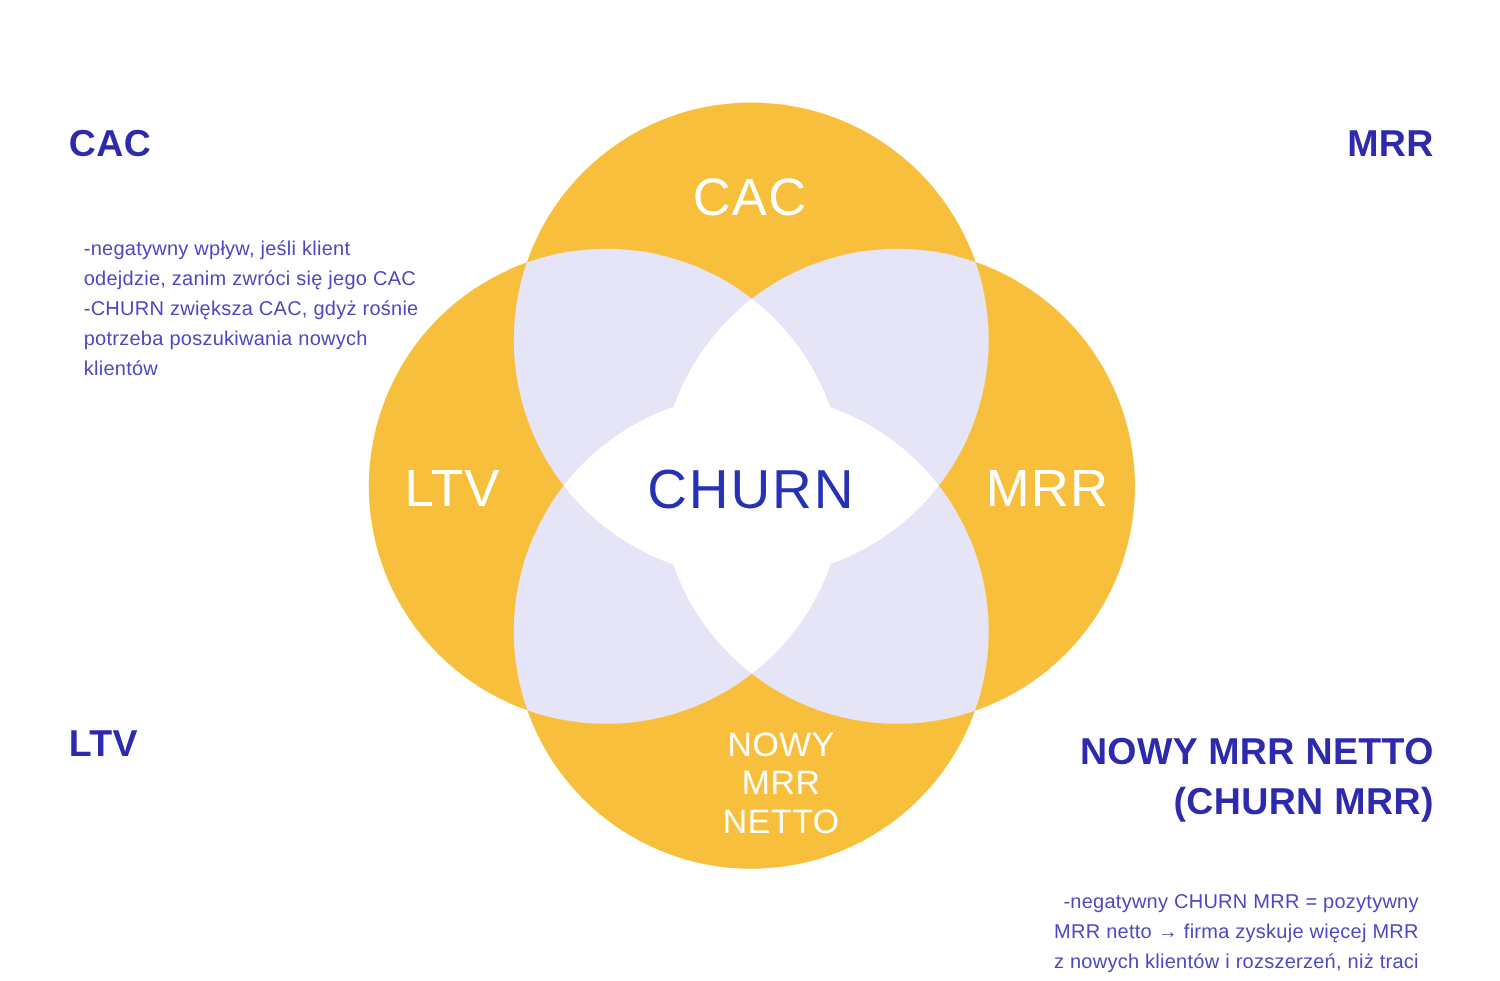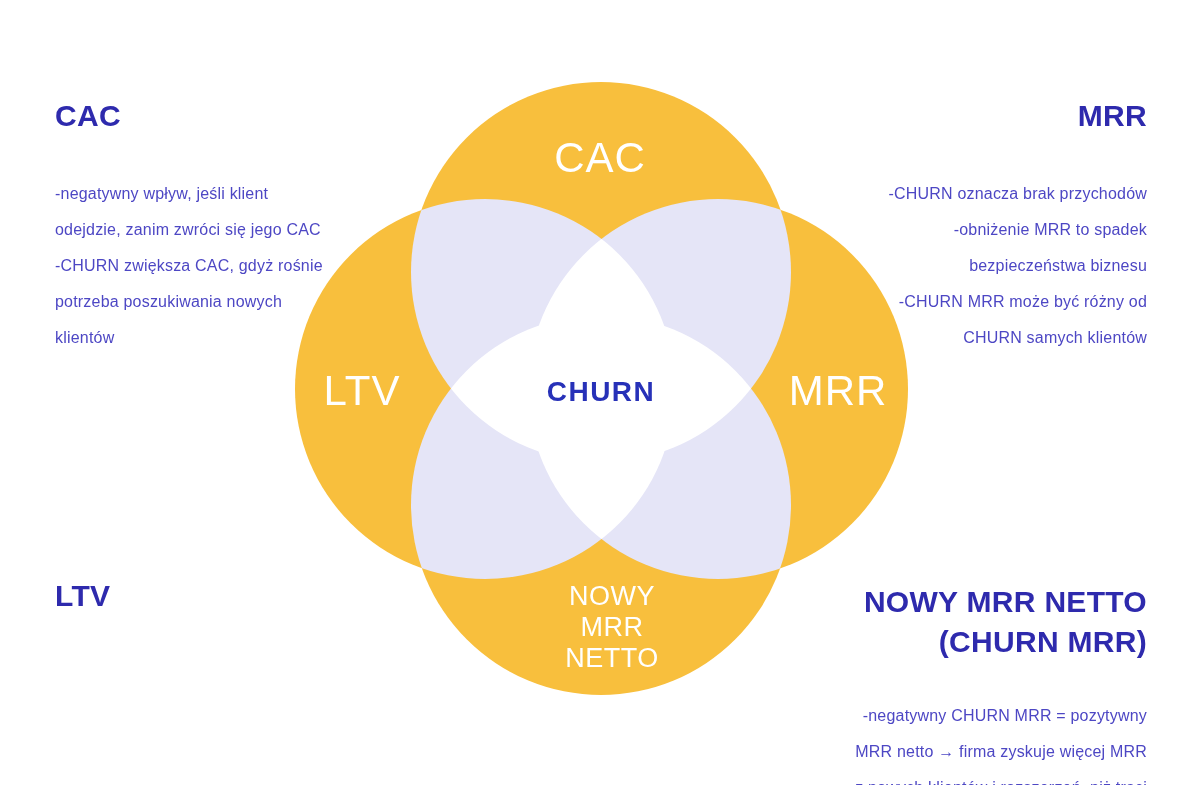--- a/index.html
+++ b/index.html
@@ -8,30 +8,30 @@
   .venn { position: absolute; left: 0; top: 0; }
 
   .circle-label {
     position: absolute; transform: translate(-50%, -50%);
     color: #ffffff; font-size: 42px; font-weight: 400; letter-spacing: 1px;
     white-space: pre; text-align: center;
   }
   .label-cac  { left: 600px; top: 158px; }
   .label-ltv  { left: 362px; top: 391px; }
   .label-mrr  { left: 838px; top: 391px; }
-  .label-nowy { left: 612px; top: 627px; font-size: 27px; line-height: 31px; letter-spacing: 0.5px; }
+  .label-nowy { left: 625px; top: 627px; font-size: 27px; line-height: 31px; letter-spacing: 0.5px; }
 
   .center-label {
     position: absolute; left: 601px; top: 392px; transform: translate(-50%, -50%);
-    color: #2731b8; font-size: 28px; font-weight: bold; letter-spacing: 1.5px;
+    color: #2731b8; font-size: 44px; font-weight: normal; letter-spacing: 1.5px;
   }
 
   .note { position: absolute; white-space: pre; }
   .note h2 { margin: 0 0 6px 0; font-size: 30px; line-height: 36px; font-weight: bold; color: #2e2aad; letter-spacing: 0.3px; }
-  .note p  { margin: 0; font-size: 16px; line-height: 36px; color: #4d47c4; letter-spacing: 0.2px; }
+  .note p  { margin: 12px; font-size: 16px; line-height: 24px; color: #4d47c4; letter-spacing: 0.2px; }
   .note-tl { left: 55px;  top: 62px; }
   .note-tr { right: 53px; top: 62px;  text-align: right; }
   .note-bl { left: 55px;  top: 542px; }
   .note-br { right: 53px; top: 546px; text-align: right; }
   .note-br h2 { margin: 0; line-height: 40px; }
 </style>
 </head>
 <body>
 
 <div class="canvas">
@@ -90,25 +90,20 @@
     <h2>CAC</h2>
     <p>-negatywny wpływ, jeśli klient
 odejdzie, zanim zwróci się jego CAC
 -CHURN zwiększa CAC, gdyż rośnie
 potrzeba poszukiwania nowych
 klientów</p>
   </div>
 
   <div class="note note-tr">
     <h2>MRR</h2>
-    <p>-CHURN oznacza brak przychodów
--obniżenie MRR to spadek
-bezpieczeństwa biznesu
--CHURN MRR może być różny od
-CHURN samych klientów</p>
   </div>
 
   <div class="note note-bl">
     <h2>LTV</h2>
   </div>
 
   <div class="note note-br">
     <h2>NOWY MRR NETTO
 (CHURN MRR)</h2>
     <p>-negatywny CHURN MRR = pozytywny

